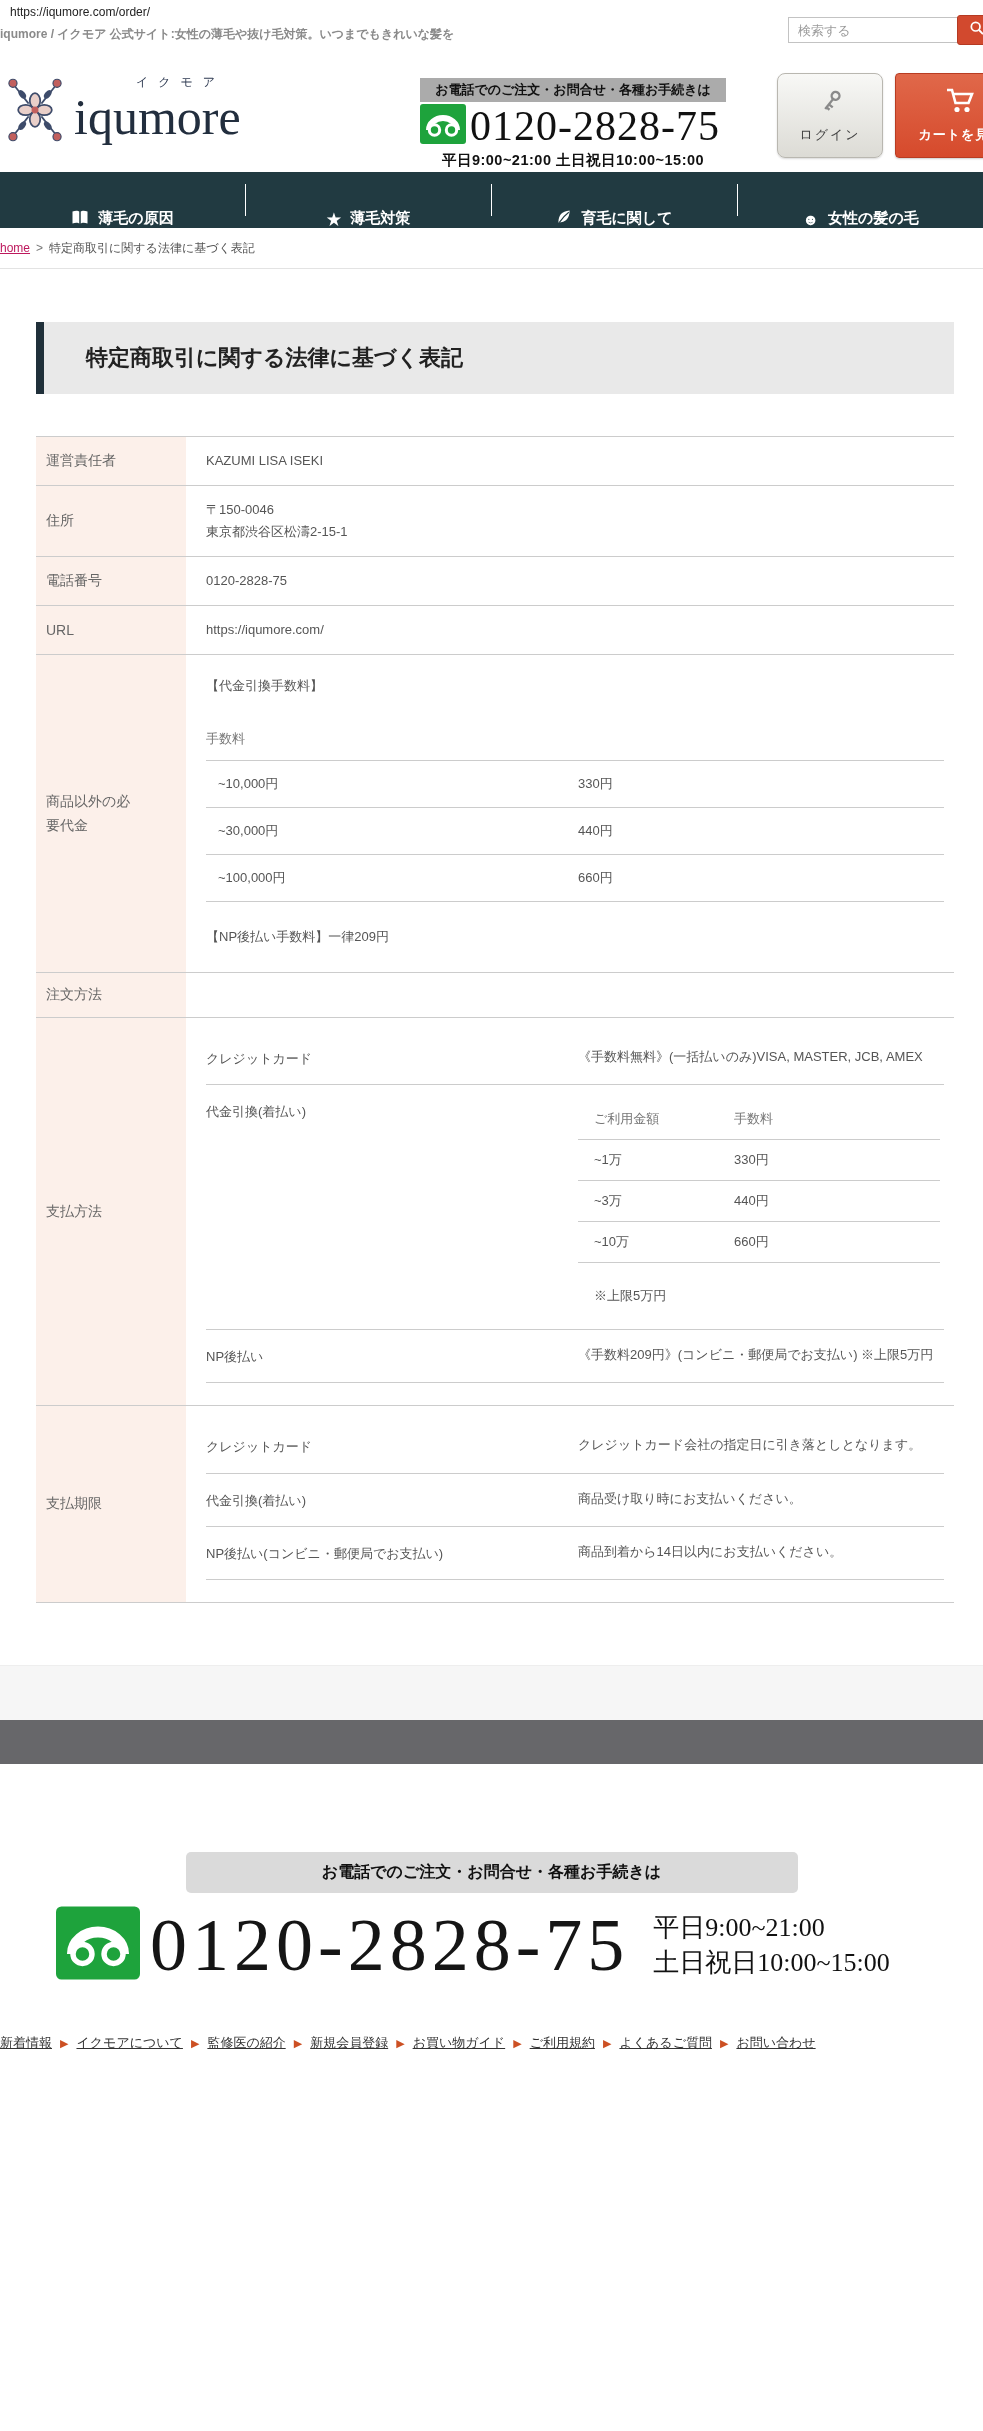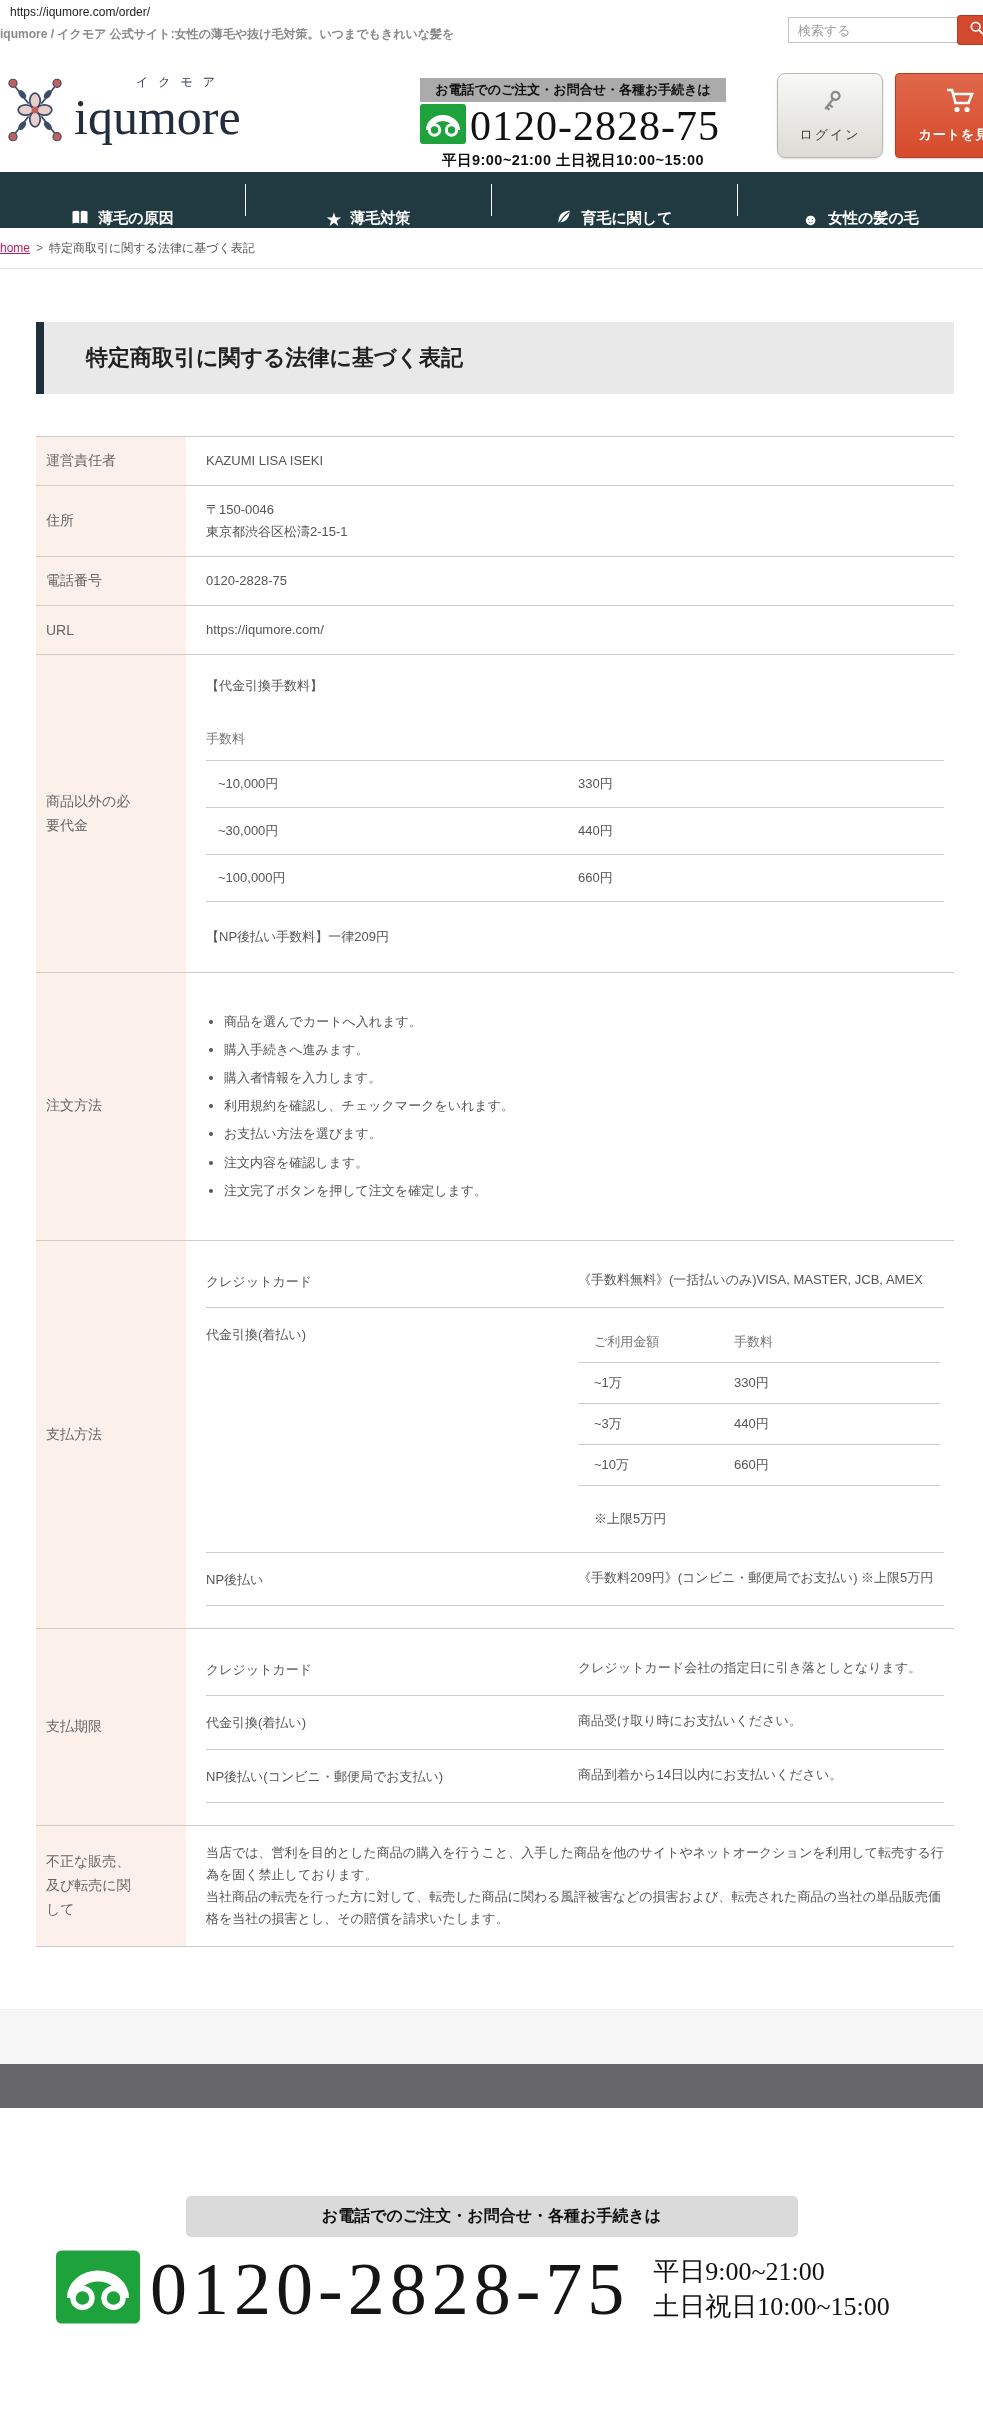--- a/index.html
+++ b/index.html
@@ -268,31 +268,20 @@
               <div class="fee-c1">~100,000円</div>
               <div class="fee-c2">660円</div>
             </div>
           </div>
           <div class="fee-note">【NP後払い手数料】一律209円</div>
         </div>
       </div>
 
       <div class="row">
         <div class="row-th">注文方法</div>
-        <div class="row-td" style="padding-top:22px;padding-bottom:22px;">
-          <ul class="steps">
-            <li>商品を選んでカートへ入れます。</li>
-            <li>購入手続きへ進みます。</li>
-            <li>購入者情報を入力します。</li>
-            <li>利用規約を確認し、チェックマークをいれます。</li>
-            <li>お支払い方法を選びます。</li>
-            <li>注文内容を確認します。</li>
-            <li>注文完了ボタンを押して注文を確定します。</li>
-          </ul>
-        </div>
       </div>
 
       <div class="row">
         <div class="row-th">支払方法</div>
         <div class="row-td pay-td">
           <div class="sub">
             <div class="sub-m">クレジットカード</div>
             <div class="sub-d">《手数料無料》(一括払いのみ)VISA, MASTER, JCB, AMEX</div>
           </div>
           <div class="sub">
@@ -337,27 +326,20 @@
             <div class="sub-m">代金引換(着払い)</div>
             <div class="sub-d">商品受け取り時にお支払いください。</div>
           </div>
           <div class="sub">
             <div class="sub-m">NP後払い(コンビニ・郵便局でお支払い)</div>
             <div class="sub-d">商品到着から14日以内にお支払いください。</div>
           </div>
         </div>
       </div>
 
-      <div class="row">
-        <div class="row-th">不正な販売、及び転売に関して</div>
-        <div class="row-td resale-td" style="padding-top:16px;padding-bottom:16px;">
-          <p>当店では、営利を目的とした商品の購入を行うこと、入手した商品を他のサイトやネットオークションを利用して転売する行為を固く禁止しております。</p>
-          <p>当社商品の転売を行った方に対して、転売した商品に関わる風評被害などの損害および、転売された商品の当社の単品販売価格を当社の損害とし、その賠償を請求いたします。</p>
-        </div>
-      </div>
 
     </div>
   </div>
 
   <div class="gap1"></div>
   <div class="band-light"></div>
   <div class="band-dark"></div>
   <div class="gap2"></div>
 
   <div>

